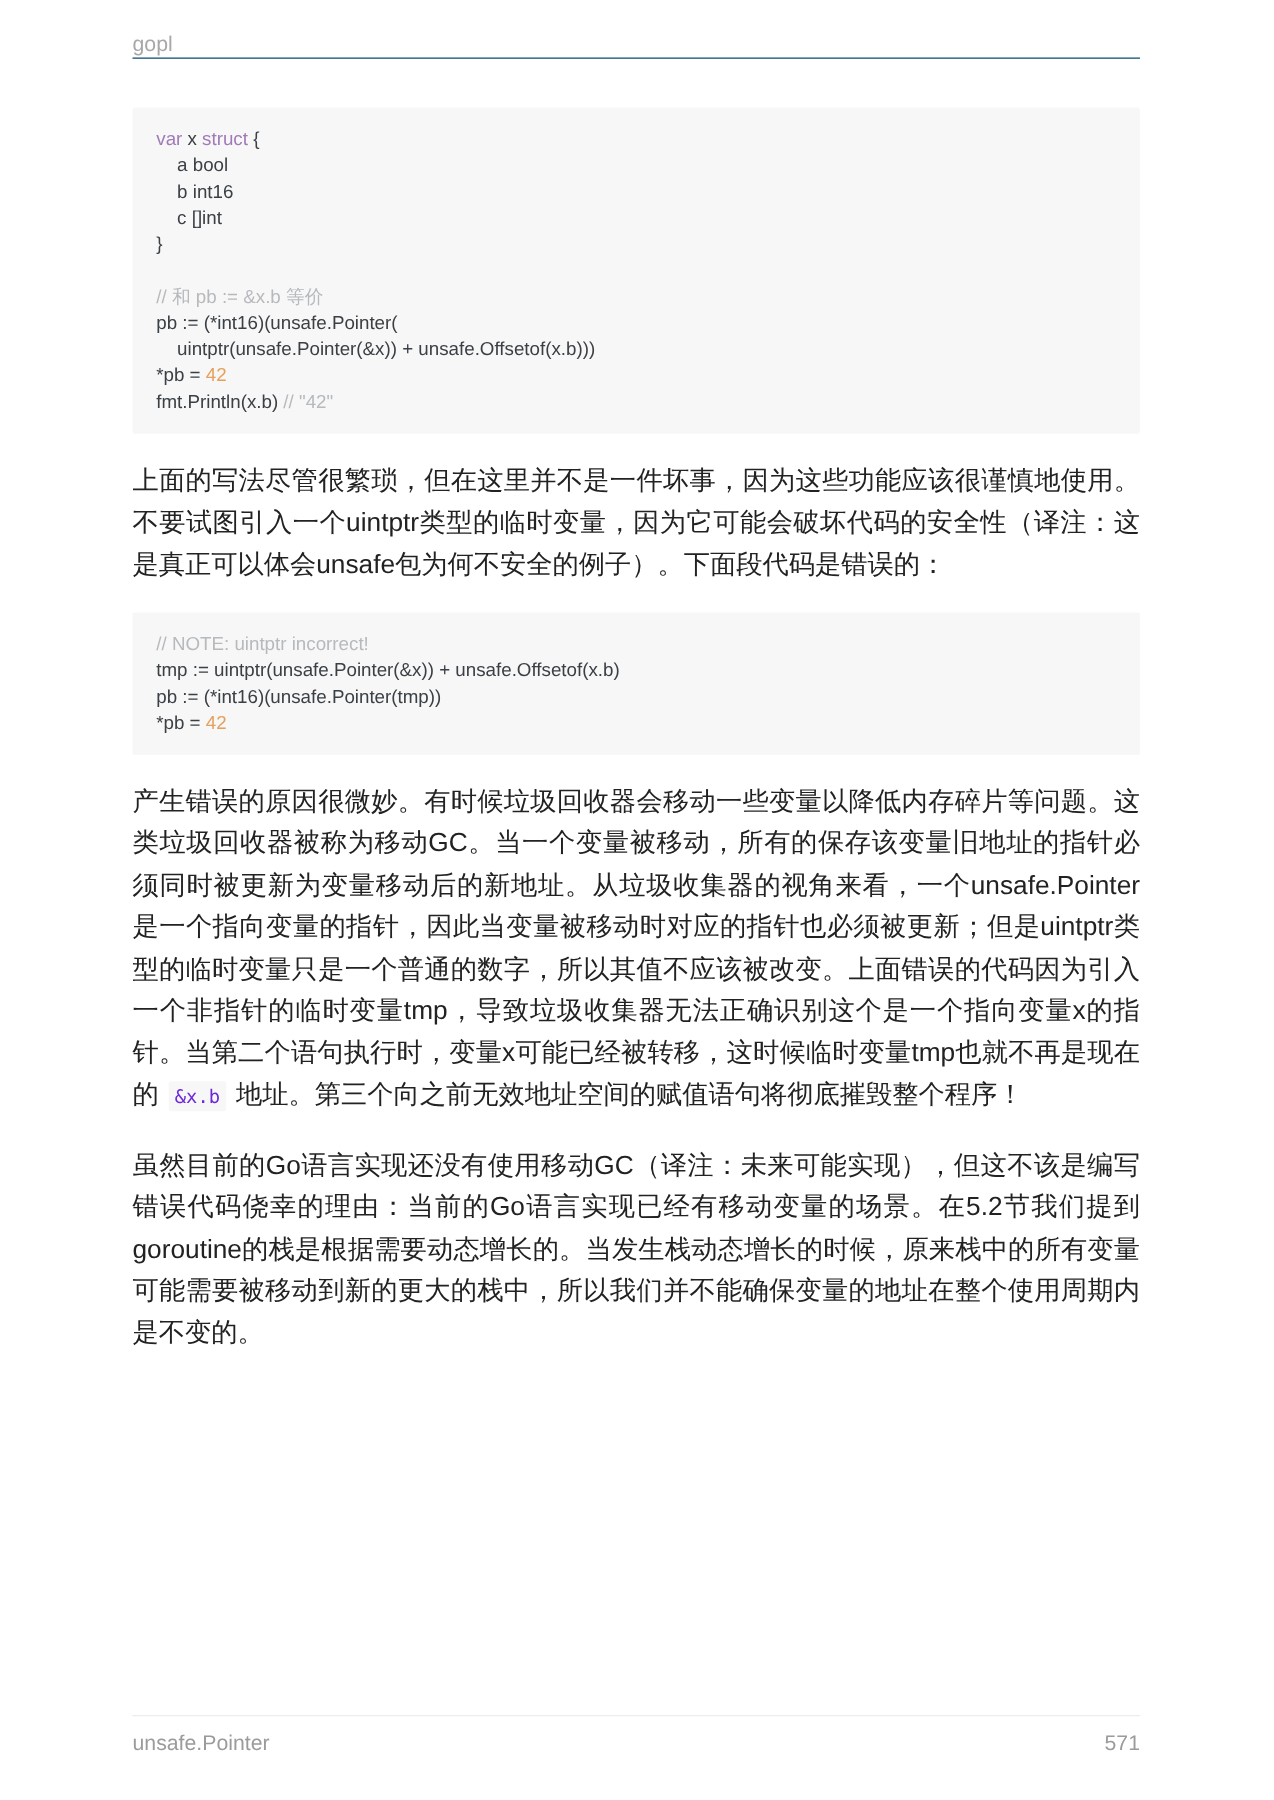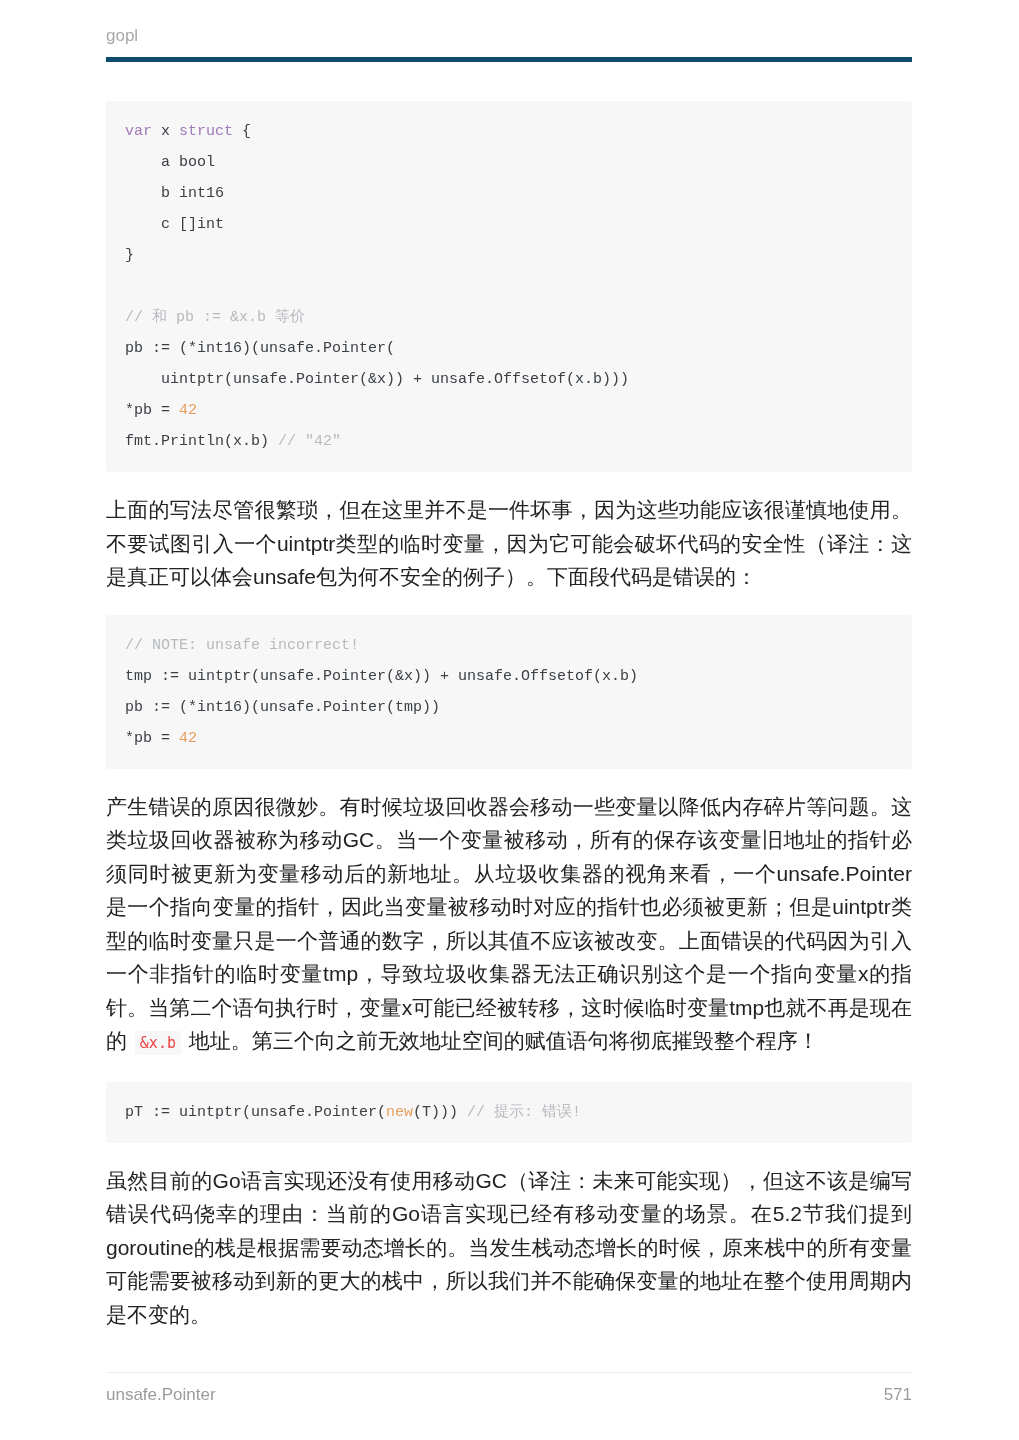--- a/index.html
+++ b/index.html
@@ -3,45 +3,45 @@
 <meta charset="utf-8">
 <style>
   html, body { margin:0; padding:0; background:#ffffff; }
   body {
     width:1019px; height:1440px; position:relative; overflow:hidden;
     font-family:"Liberation Sans", sans-serif;
   }
   .page { position:absolute; inset:0; padding:0 107px 0 106px; box-sizing:border-box; }
 
   
-  .page-header { padding-top:26px; padding-bottom:11px; border-bottom:5px solid #0c4a6e; }
+  .page-header { padding-top:26px; border-bottom:1px solid #0c4a6e; }
   .header-title { font-size:17px; line-height:20px; color:#a8a8a8; }
 
   
   .code {
     background:#f7f7f8; border-radius:2px;
     margin:14px 0; padding:15px 19px;
-    font-family:Liberation Mono, monospace;
-    font-size:15px; line-height:31px; color:#3b4045;
+    font-family:Liberation Sans, sans-serif;
+    font-size:15px; line-height:21px; color:#3b4045;
     white-space:pre; overflow:hidden;
   }
   .code.first { margin-top:39px; }
   .tok-k { color:var(--keyword, #a17ab8); }
   .tok-c { color:var(--comment, #b6babd); }
   .tok-n { color:var(--number, #e6a05c); }
 
   
   p.body-text {
     font-family:"Liberation Sans", serif; 
     font-size:21px; line-height:33.5px; color:#222222;
     margin:21px 0; text-align:justify;
   }
   .inline-code {
     font-family:"DejaVu Sans Mono", monospace;
-    font-size:15px; color:#ef4444; background:#f7f7f8;
+    font-size:15px; color:#6d28d9; background:#f7f7f8;
     padding:3px 5px; border-radius:2px; margin:0 2px;
   }
 
   
   .page-footer {
     position:absolute; left:106px; right:107px; bottom:0; height:68px;
     box-sizing:border-box; border-top:1px solid #ececec; padding-top:12px;
     display:flex; justify-content:space-between; align-items:flex-start;
     font-size:17px; color:#9b9b9b;
   }
@@ -64,29 +64,28 @@
 }
 
 <span class="tok-c">// 和 pb := &amp;x.b 等价</span>
 pb := (*int16)(unsafe.Pointer(
     uintptr(unsafe.Pointer(&amp;x)) + unsafe.Offsetof(x.b)))
 *pb = <span class="tok-n">42</span>
 fmt.Println(x.b) <span class="tok-c">// "42"</span></pre>
 
     <p class="body-text">上面的写法尽管很繁琐，但在这里并不是一件坏事，因为这些功能应该很谨慎地使用。不要试图引入一个uintptr类型的临时变量，因为它可能会破坏代码的安全性（译注：这是真正可以体会unsafe包为何不安全的例子）。下面段代码是错误的：</p>
 
-    <pre class="code"><span class="tok-c">// NOTE: unsafe incorrect!</span>
+    <pre class="code"><span class="tok-c">// NOTE: uintptr incorrect!</span>
 tmp := uintptr(unsafe.Pointer(&amp;x)) + unsafe.Offsetof(x.b)
 pb := (*int16)(unsafe.Pointer(tmp))
 *pb = <span class="tok-n">42</span></pre>
 
     <p class="body-text">产生错误的原因很微妙。有时候垃圾回收器会移动一些变量以降低内存碎片等问题。这类垃圾回收器被称为移动GC。当一个变量被移动，所有的保存该变量旧地址的指针必须同时被更新为变量移动后的新地址。从垃圾收集器的视角来看，一个unsafe.Pointer是一个指向变量的指针，因此当变量被移动时对应的指针也必须被更新；但是uintptr类型的临时变量只是一个普通的数字，所以其值不应该被改变。上面错误的代码因为引入一个非指针的临时变量tmp，导致垃圾收集器无法正确识别这个是一个指向变量x的指针。当第二个语句执行时，变量x可能已经被转移，这时候临时变量tmp也就不再是现在的 <code class="inline-code">&amp;x.b</code> 地址。第三个向之前无效地址空间的赋值语句将彻底摧毁整个程序！</p>
 
 
-    <pre class="code">pT := uintptr(unsafe.Pointer(<span class="tok-n">new</span>(T))) <span class="tok-c">// 提示: 错误!</span></pre>
 
 
     <p class="body-text">虽然目前的Go语言实现还没有使用移动GC（译注：未来可能实现），但这不该是编写错误代码侥幸的理由：当前的Go语言实现已经有移动变量的场景。在5.2节我们提到goroutine的栈是根据需要动态增长的。当发生栈动态增长的时候，原来栈中的所有变量可能需要被移动到新的更大的栈中，所以我们并不能确保变量的地址在整个使用周期内是不变的。</p>
 
   </main>
 
   <footer class="page-footer">
     <span>unsafe.Pointer</span>
     <span>571</span>
   </footer>

